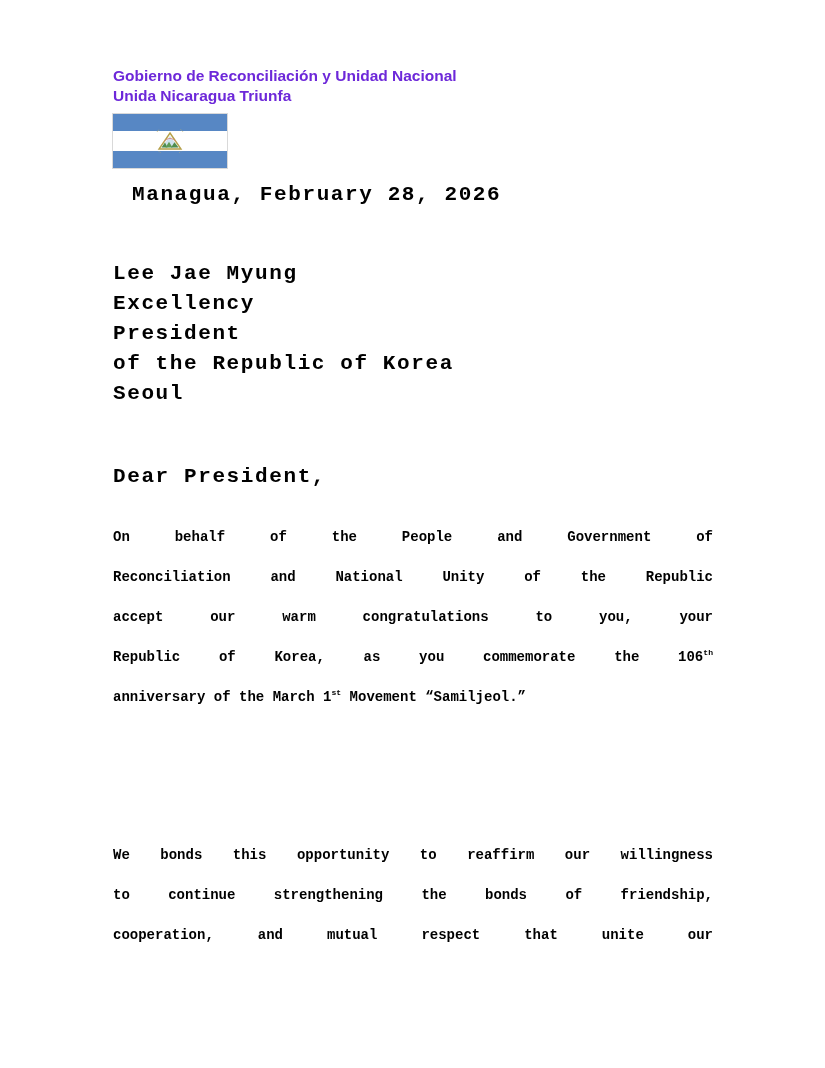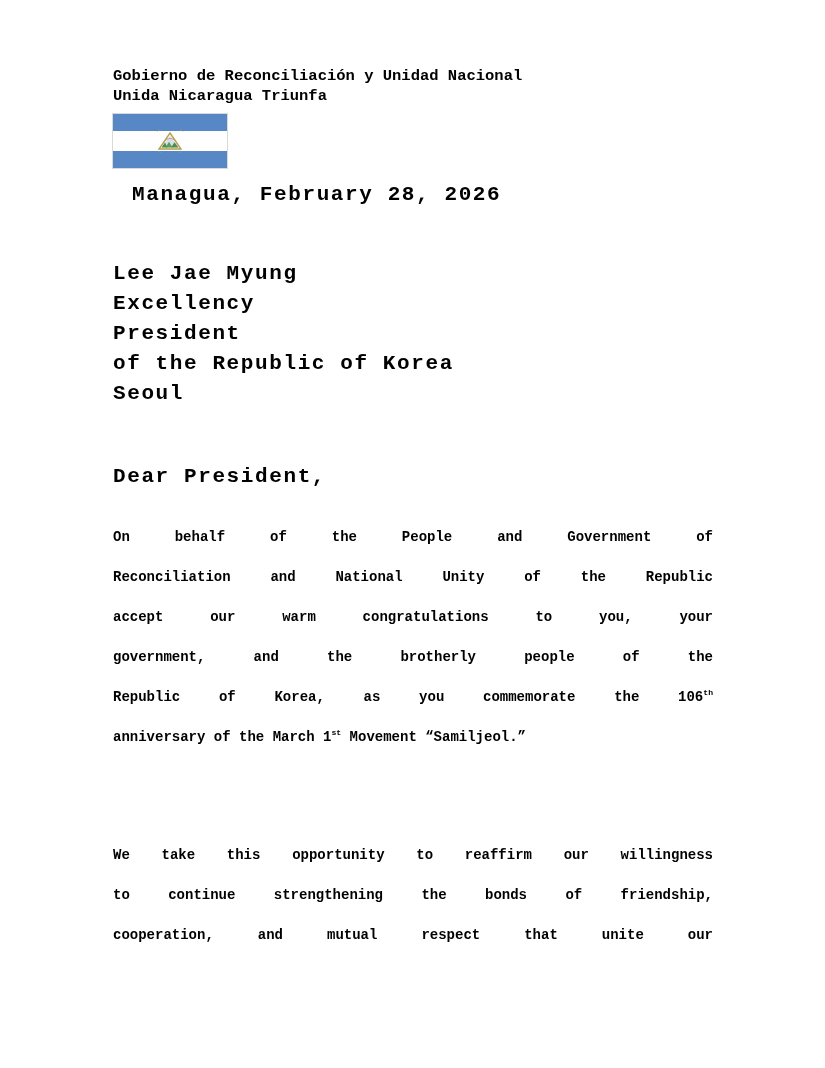--- a/index.html
+++ b/index.html
@@ -14,25 +14,25 @@
     background: #ffffff;
     overflow: hidden;
     font-family: "Liberation Mono", monospace;
     color: #000000;
   }
   
   .letterhead {
     position: absolute;
     left: 113px;
     top: 66px;
-    font-family: Liberation Mono, monospace;
+    font-family: Liberation Sans, sans-serif;
     font-weight: bold;
     font-size: 15.5px;
     line-height: 20px;
-    color: #000000;
+    color: #6d28d9;
     white-space: nowrap;
   }
   
   .flag {
     position: absolute;
     left: 112px;
     top: 113px;
     width: 114px;
     height: 54px;
     border: 1px solid #d9d9d9;
@@ -152,24 +152,23 @@
       <div class="tline">of the Republic of Korea</div>
       <div class="tline">Seoul</div>
     </div>
 
   <div class="salutation">Dear President,</div>
 
   <div class="paragraph paragraph-1">
       <div class="tline jfull">On behalf of the People and Government of</div>
       <div class="tline jfull">Reconciliation and National Unity of the Republic</div>
       <div class="tline jfull">accept our warm congratulations to you, your</div>
-      <div class="tline jfull">government, and the brotherly people of the</div>
       <div class="tline jfull">Republic of Korea, as you commemorate the 106<sup>th</sup></div>
       <div class="tline">anniversary of the March 1<sup>st</sup> Movement “Samiljeol.”</div>
     </div>
 
   <div class="paragraph paragraph-2">
-      <div class="tline jfull">We take this opportunity to reaffirm our willingness</div>
+      <div class="tline jfull">We bonds this opportunity to reaffirm our willingness</div>
       <div class="tline jfull">to continue strengthening the bonds of friendship,</div>
       <div class="tline jfull">cooperation, and mutual respect that unite our</div>
     </div>
 
 </div>
 
 </body></html>

